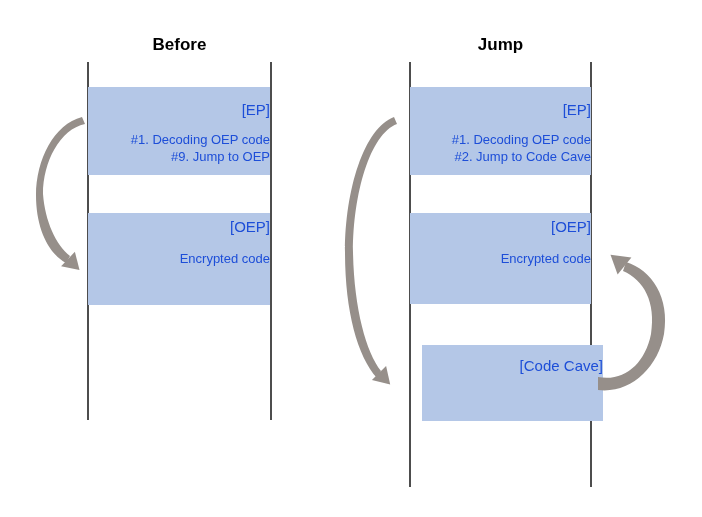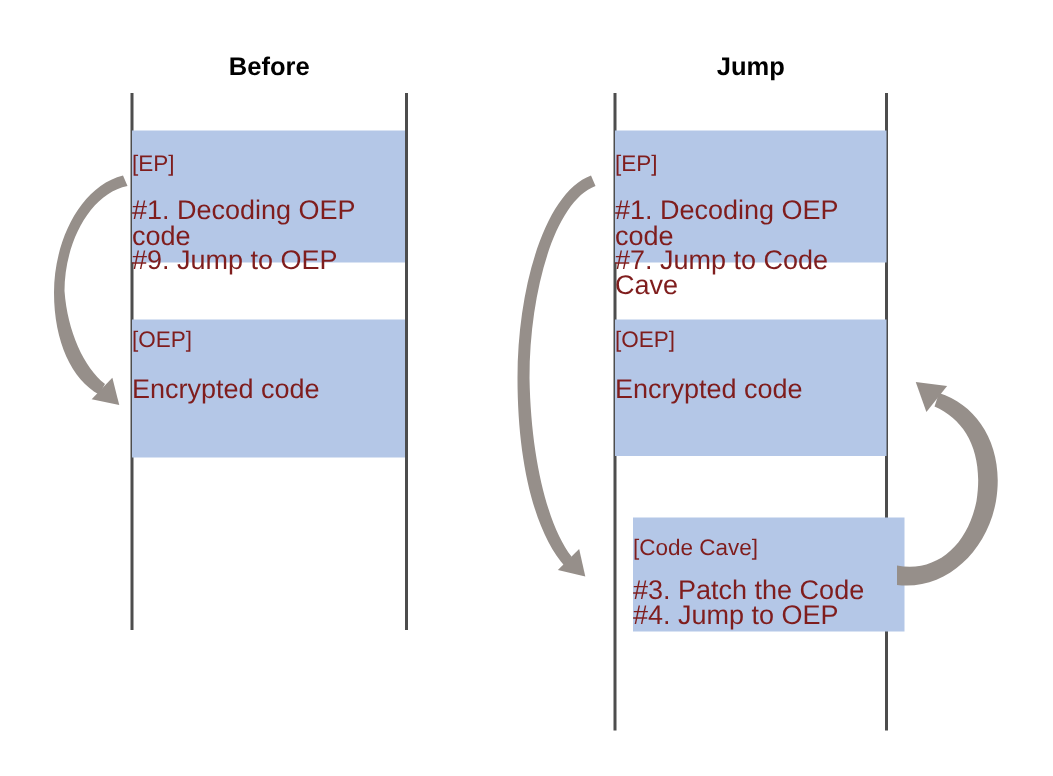--- a/index.html
+++ b/index.html
@@ -19,26 +19,26 @@
     color: #000000;
   }
   .vline {
     position: absolute;
     width: 2px;
     background: #4d4d4d;
   }
   .block {
     position: absolute;
     background: #b4c7e7;
-    color: #7f1d1d;
-    text-align: left;
+    color: #1d4ed8;
+    text-align: right;
     box-sizing: border-box;
   }
   .block-heading { font-size: 15px; line-height: 19px; }
-  .block-lines  { font-size: 18px; line-height: 16.5px; }
+  .block-lines  { font-size: 13px; line-height: 16.5px; }
   .block.ep   { padding-top: 13px; }
   .block.ep .block-lines   { margin-top: 13px; }
   .block.oep  { padding-top: 4px; }
   .block.oep .block-lines  { margin-top: 15px; }
   .block.cave { padding-top: 11px; }
   .block.cave .block-lines { margin-top: 10px; }
   .arrow-svg { position: absolute; }
   .arrow-fill { fill: #968f8a; }
 </style>
 </head>
@@ -67,37 +67,33 @@
     <div class="block-heading">[OEP]</div>
     <div class="block-lines">
       <div>Encrypted code</div>
     </div>
   </div>
 
   <div class="block ep" style="left:410px; top:87px; width:181px; height:88px;">
     <div class="block-heading">[EP]</div>
     <div class="block-lines">
       <div>#1. Decoding OEP code</div>
-      <div>#7. Jump to Code Cave</div>
+      <div>#2. Jump to Code Cave</div>
     </div>
   </div>
 
   <div class="block oep" style="left:410px; top:213px; width:181px; height:91px;">
     <div class="block-heading">[OEP]</div>
     <div class="block-lines">
       <div>Encrypted code</div>
     </div>
   </div>
 
   <div class="block cave" style="left:422px; top:345px; width:181px; height:76px;">
     <div class="block-heading">[Code Cave]</div>
-    <div class="block-lines">
-      <div>#3. Patch the Code</div>
-      <div>#4. Jump to OEP</div>
-    </div>
   </div>
 
   <svg class="arrow-svg" style="left:30px; top:110px;" width="64" height="168" viewBox="0 0 64 168">
     <path class="arrow-fill" d="M 52 7 C 24 14, 6 50, 6 85 C 6 118, 18 143, 36 153 L 40 146 C 26 135, 15 111, 13 84 C 13 52, 30 19, 55 14 Z"></path>
     <polygon class="arrow-fill" points="49.5,160 31.1,156.2 44.9,141.8"></polygon>
   </svg>
 
   <svg class="arrow-svg" style="left:340px; top:110px;" width="64" height="285" viewBox="0 0 64 285">
     <path class="arrow-fill" d="M 54 7 C 24 18, 5 80, 5 142 C 5 200, 17 246, 37 268 L 41 261 C 26 242, 14 198, 13 142 C 13 84, 30 24, 57 14 Z"></path>
     <polygon class="arrow-fill" points="50.2,274.4 31.9,270 46.1,256"></polygon>

